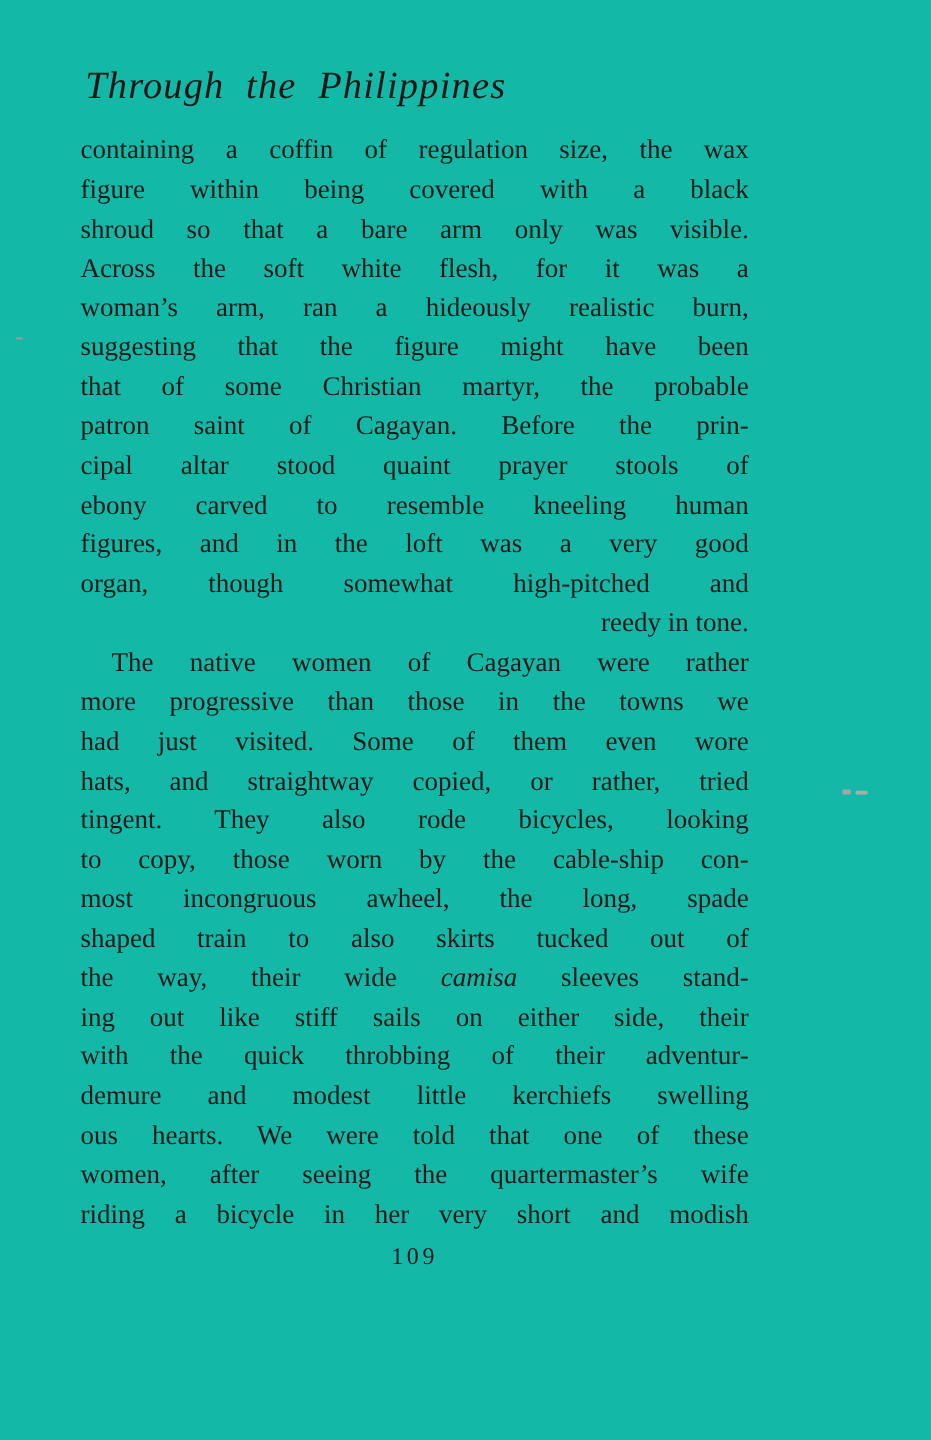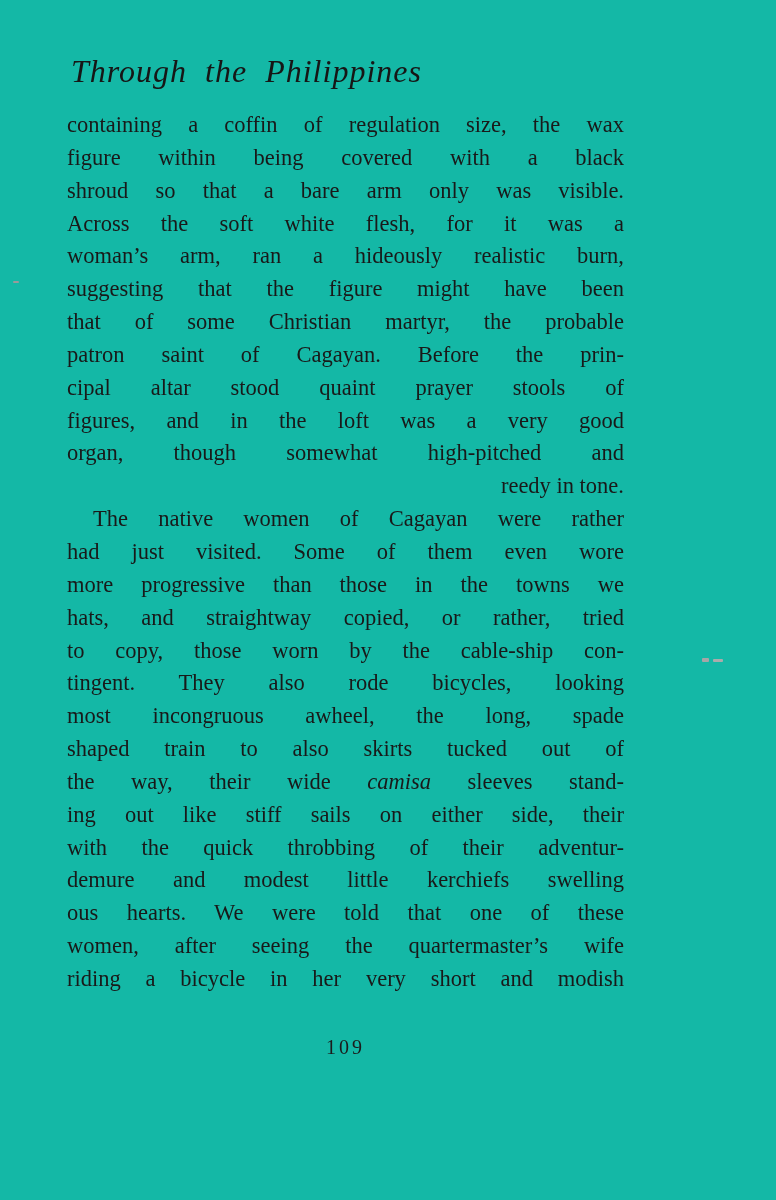--- a/index.html
+++ b/index.html
@@ -104,29 +104,30 @@
   <div class="textblock">
       <div class="line just"><span>containing a coffin of regulation size, the wax</span></div>
       <div class="line just"><span>figure within being covered with a black</span></div>
       <div class="line just"><span>shroud so that a bare arm only was visible.</span></div>
       <div class="line just"><span>Across the soft white flesh, for it was a</span></div>
       <div class="line just"><span>woman’s arm, ran a hideously realistic burn,</span></div>
       <div class="line just"><span>suggesting that the figure might have been</span></div>
       <div class="line just"><span>that of some Christian martyr, the probable</span></div>
       <div class="line just"><span>patron saint of Cagayan.  Before the prin-</span></div>
       <div class="line just"><span>cipal altar stood quaint prayer stools of</span></div>
+      <div class="line just"><span>ebony carved to resemble kneeling human</span></div>
       <div class="line just"><span>figures, and in the loft was a very good</span></div>
       <div class="line just"><span>organ, though somewhat high-pitched and</span></div>
       <div class="line"><span>reedy in tone.</span></div>
       <div class="line just indent"><span>The native women of Cagayan were rather</span></div>
+      <div class="line just"><span>more progressive than those in the towns we</span></div>
       <div class="line just"><span>had just visited.  Some of them even wore</span></div>
-      <div class="line just"><span>more progressive than those in the towns we</span></div>
       <div class="line just"><span>hats, and straightway copied, or rather, tried</span></div>
+      <div class="line just"><span>tingent.  They also rode bicycles, looking</span></div>
       <div class="line just"><span>to copy, those worn by the cable-ship con-</span></div>
-      <div class="line just"><span>tingent.  They also rode bicycles, looking</span></div>
       <div class="line just"><span>most incongruous awheel, the long, spade</span></div>
       <div class="line just"><span>shaped train to also skirts tucked out of</span></div>
       <div class="line just"><span>the way, their wide </span><span class="it">camisa</span><span> sleeves stand-</span></div>
       <div class="line just"><span>ing out like stiff sails on either side, their</span></div>
       <div class="line just"><span>with the quick throbbing of their adventur-</span></div>
       <div class="line just"><span>demure and modest little kerchiefs swelling</span></div>
       <div class="line just"><span>ous hearts.  We were told that one of these</span></div>
       <div class="line just"><span>women, after seeing the quartermaster’s wife</span></div>
       <div class="line just"><span>riding a bicycle in her very short and modish</span></div>
     </div>

